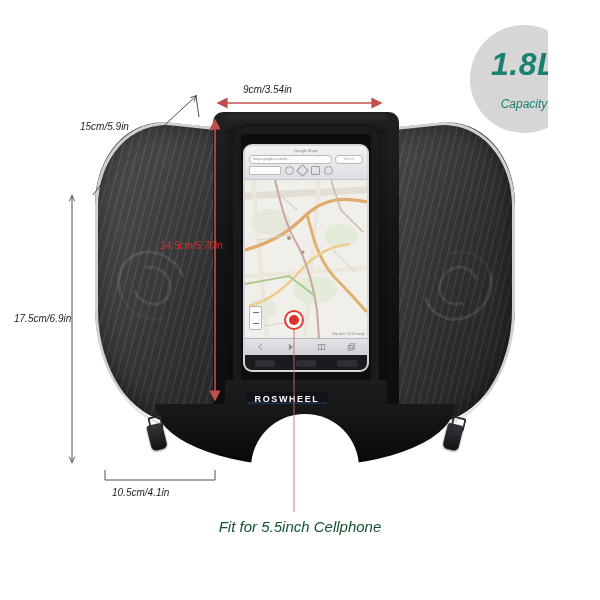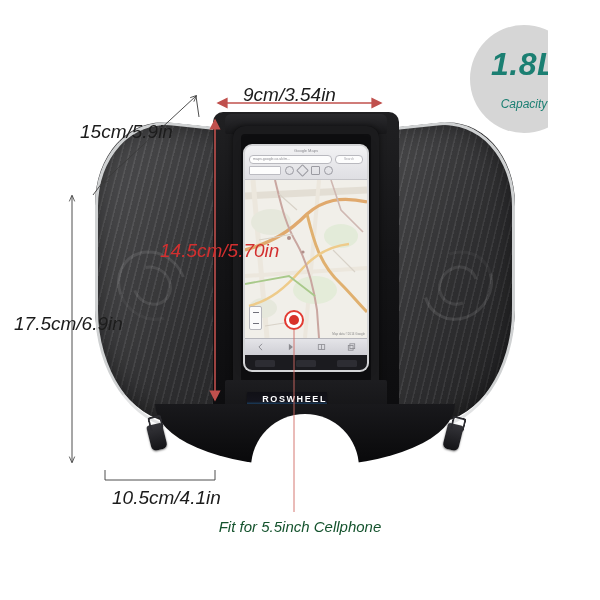--- a/index.html
+++ b/index.html
@@ -325,21 +325,21 @@
   .brand-tag {
     position: absolute;
     left: 152px;
     top: 280px;
     width: 80px;
     height: 17px;
     background: linear-gradient(180deg, #101016 0%, #14141c 55%, #1d4f7a 78%, #0e2438 100%);
     border-radius: 1px;
     display: flex;
     align-items: center;
-    justify-content: flex-end;
+    justify-content: center;
     box-shadow: 0 1px 2px rgba(0,0,0,0.5);
   }
   .brand-tag span {
     color: #ffffff;
     font-size: 9px;
     font-weight: bold;
     letter-spacing: 1.6px;
     margin-bottom: 3px;
   }
   .bag-bottom {
@@ -379,21 +379,21 @@
     border-radius: 3px;
     border-bottom: none;
   }
   .zip-pull.l { left: 54px; top: 312px; }
   .zip-pull.r { right: 54px; top: 312px; transform: rotate(14deg); }
 
   
   .dim-text {
     position: absolute;
     font-style: italic;
-    font-size: 19px;
+    font-size: 10px;
     color: #1c1c1c;
     white-space: nowrap;
   }
   .dim-text.red {
     color: #d32f2f;
   }
   .ann-svg {
     position: absolute;
     left: 0; top: 0;
     width: 600px;

